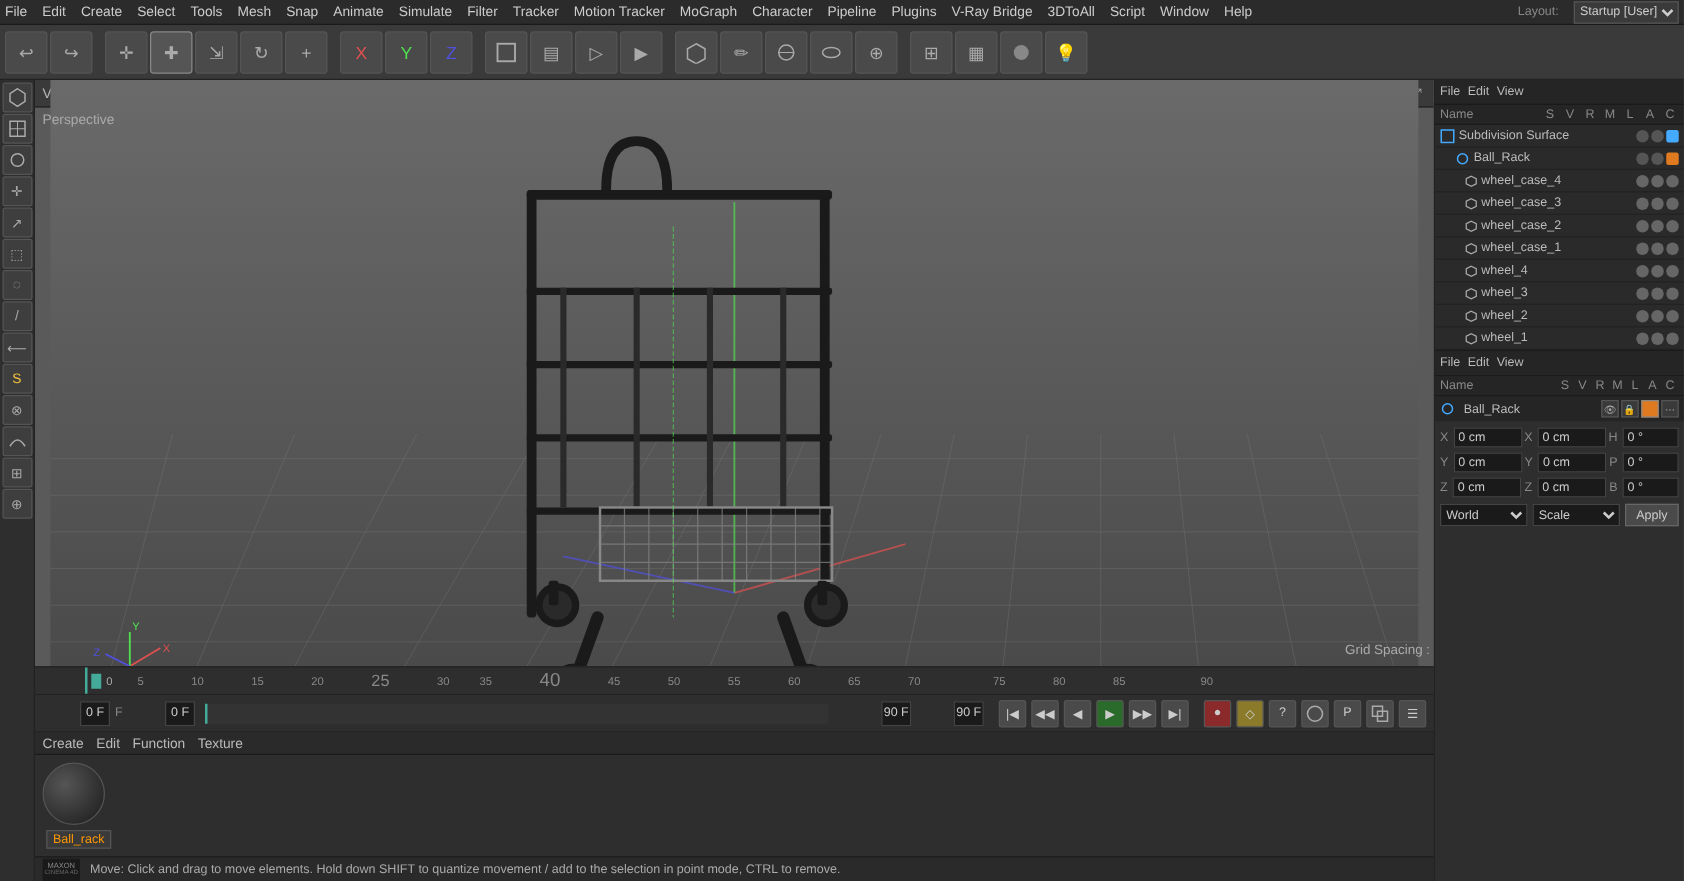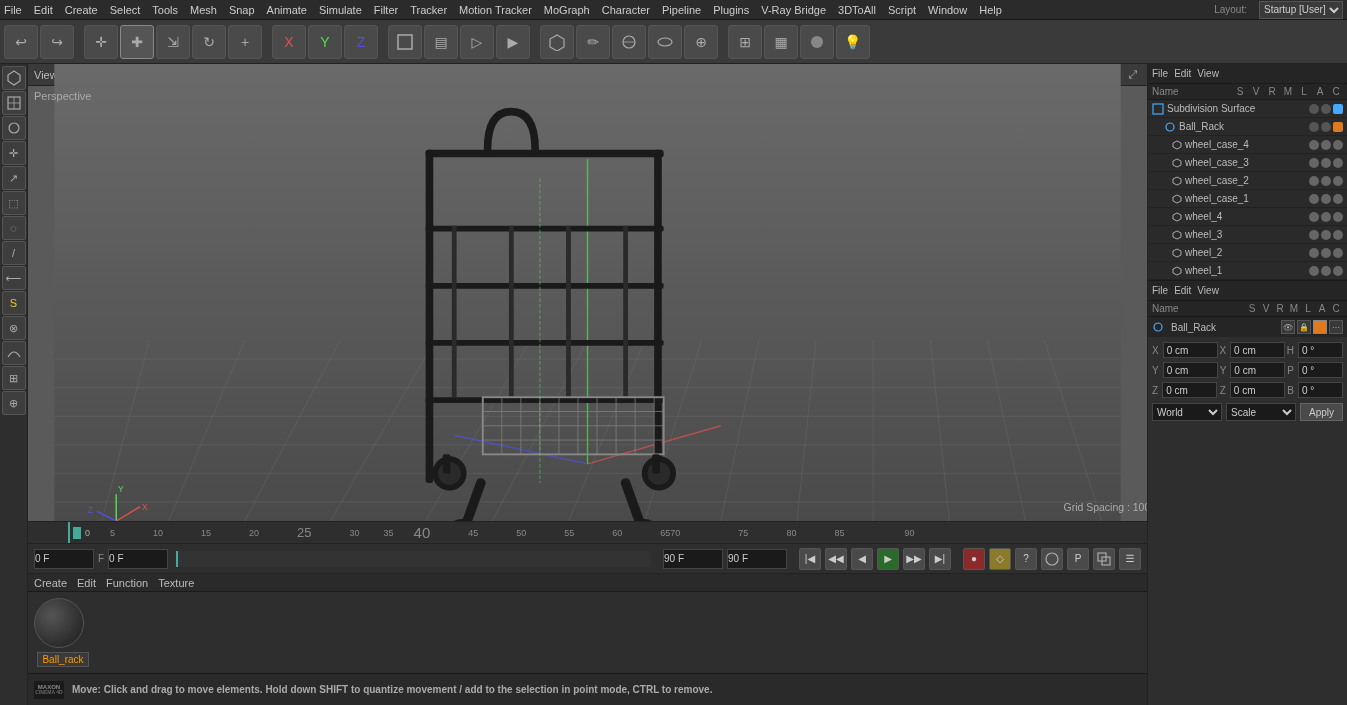--- a/index.html
+++ b/index.html
@@ -71,21 +71,21 @@
       position: absolute; top: 0; left: 0; right: 0; bottom: 0;
     }
 
     
     #transport-bar {
       height: 30px; background: #2e2e2e; border-top: 1px solid #222;
       display: flex; align-items: center; padding: 0 6px; gap: 4px;
     }
     .transport-field {
       background: #1a1a1a; border: 1px solid #444; color: #ccc;
-      font-size: 10px; width: 60px; height: 20px; 
+      font-size: 10px; width: 24px; height: 20px; text-align: center; margin-left: 30px;
     }
     .transport-btn {
       width: 22px; height: 22px; background: #4a4a4a; border: 1px solid #555;
       border-radius: 2px; display: flex; align-items: center; justify-content: center;
       cursor: pointer; color: #ccc; font-size: 10px;
     }
     .transport-btn.red-btn { background: #8a2a2a; }
     .transport-btn.yellow-btn { background: #8a7a2a; }
     .transport-btn.green-btn { background: #2a6a2a; }
 
@@ -107,22 +107,22 @@
       background: radial-gradient(circle at 35% 35%, #555, #1a1a1a);
       border: 1px solid #555; margin-right: 8px; flex-shrink: 0;
     }
     #mat-label {
       font-size: 10px; color: #f90; background: #3a3a3a;
       padding: 1px 4px; margin-top: 4px; border: 1px solid #555;
     }
 
     
     #status-bar {
-      height: 32px; background: #2a2a2a; border-top: 1px solid #1a1a1a;
-      display: flex; align-items: center; padding: 0 6px; font-weight: bold;
+      height: 20px; background: #2a2a2a; border-top: 1px solid #1a1a1a;
+      display: flex; align-items: center; padding: 0 6px;
     }
     #status-text { font-size: 10px; color: #aaa; }
 
     
     #right-panel {
       width: 200px; background: #2e2e2e; border-left: 1px solid #222;
       display: flex; flex-direction: column; flex-shrink: 0;
     }
     #obj-manager-header {
       height: 20px; background: #252525; display: flex; align-items: center;
@@ -451,27 +451,27 @@
       <div class="tl-playhead"></div>
       <div style="display:flex; align-items:center; width:100%; padding-left:5px;">
         <div style="width:8px; height:12px; background:#4a9; margin-right:4px;"></div>
         <span style="font-size:9px; color:#aaa; margin-right:20px;">0</span>
         <span style="font-size:9px; color:#888; margin-right:38px;">5</span>
         <span style="font-size:9px; color:#888; margin-right:38px;">10</span>
         <span style="font-size:9px; color:#888; margin-right:38px;">15</span>
         <span style="font-size:9px; color:#888; margin-right:38px;">20</span>
         <span style="font-size:13px; color:#888; margin-right:38px;">25</span>
         <span style="font-size:9px; color:#888; margin-right:24px;">30</span>
-        <span style="font-size:9px; color:#888; margin-right:20px;">35</span>
+        <span style="font-size:9px; color:#888; margin-right:38px;">35</span>
         <span style="font-size:15px; color:#888; margin-right:38px;">40</span>
         <span style="font-size:9px; color:#888; margin-right:38px;">45</span>
         <span style="font-size:9px; color:#888; margin-right:38px;">50</span>
         <span style="font-size:9px; color:#888; margin-right:38px;">55</span>
         <span style="font-size:9px; color:#888; margin-right:38px;">60</span>
-        <span style="font-size:9px; color:#888; ">65</span>
+        <span style="font-size:9px; color:#888; margin-right:38px;">65</span>
         <span style="font-size:9px; color:#888; margin-right:58px;">70</span>
         <span style="font-size:9px; color:#888; margin-right:38px;">75</span>
         <span style="font-size:9px; color:#888; margin-right:38px;">80</span>
         <span style="font-size:9px; color:#888; margin-right:60px;">85</span>
         <span style="font-size:9px; color:#888;">90</span>
       </div>
     </div>
 
     <div id="transport-bar">
       <input type="text" class="transport-field" value="0 F" style="">

